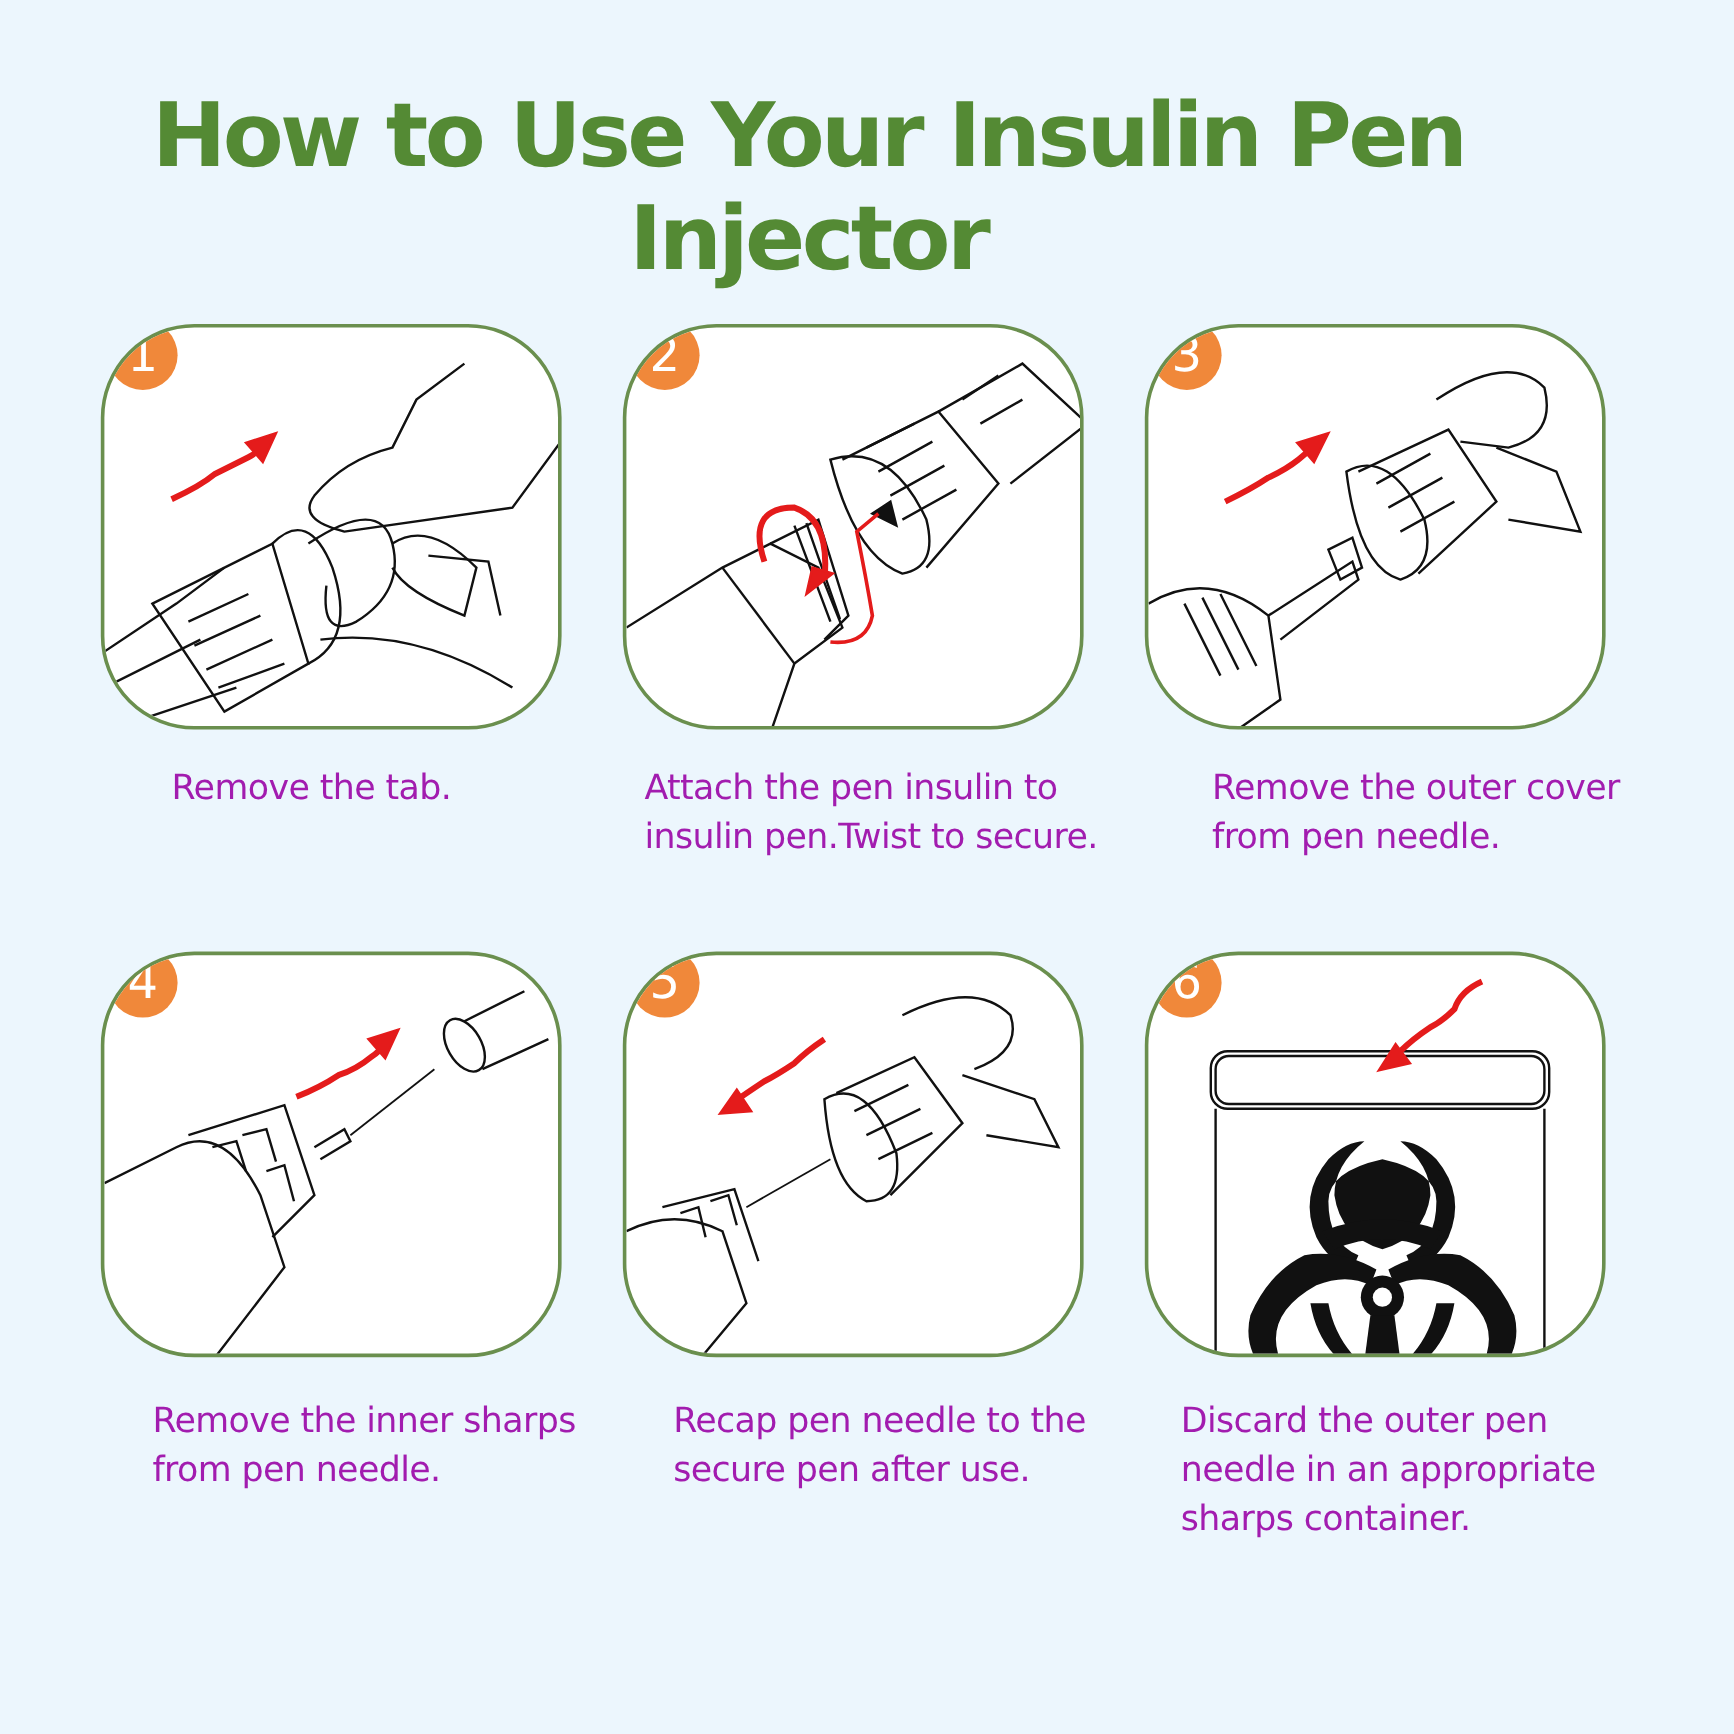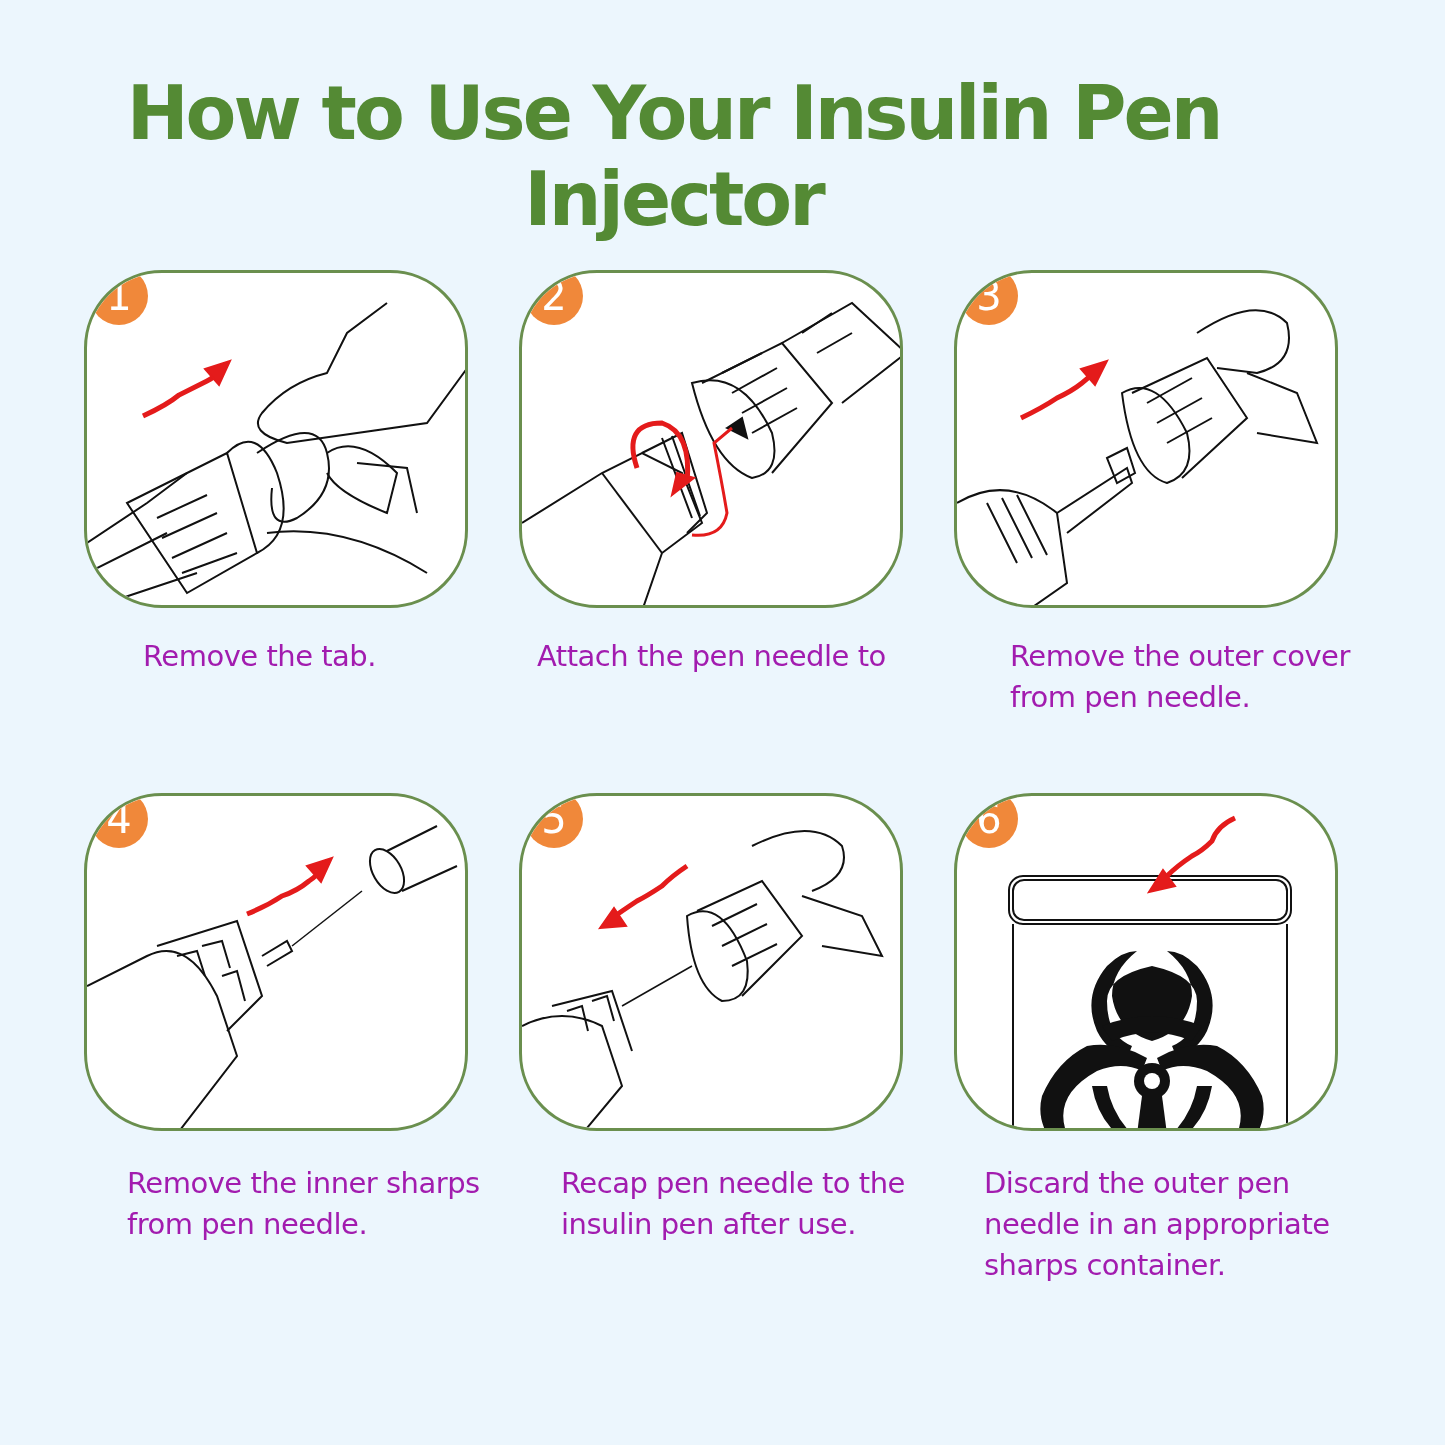--- a/index.html
+++ b/index.html
@@ -105,21 +105,22 @@
     <path d="M64 145 Q85 135 100 125 Q115 118 125 110 Q133 104 140 96" stroke="#e41b1b" stroke-width="5"></path>
     <polygon points="150,88 124,96 138,112" fill="#e41b1b" stroke="#e41b1b"></polygon>
   </svg>
   <div class="badge" style="left:3px; top:-6px;">3</div>
 </div>
 
 <div class="caption" style="left:143px; top:636px;">
   <span>Remove the tab.</span>
 </div>
 <div class="caption" style="left:537px; top:636px;">
-  <span>Attach the pen needle to</span>
+  <span>Attach the pen insulin to</span>
+  <span>insulin pen.Twist to secure.</span>
 </div>
 <div class="caption" style="left:1010px; top:636px;">
   <span>Remove the outer cover</span>
   <span>from pen needle.</span>
 </div>
 
 <div class="card" style="left:84px; top:793px;">
   <svg width="384" height="338" viewBox="0 0 384 338" fill="none" stroke="#111" stroke-width="2">
     <path d="M0 190 L60 160 Q100 140 130 200 L150 260 L90 338"></path>
     <path d="M70 150 L150 125 L175 200 L140 235"></path>
@@ -172,19 +173,19 @@
   </svg>
   <div class="badge" style="left:3px; top:-6px;">6</div>
 </div>
 
 <div class="caption" style="left:127px; top:1163px;">
   <span>Remove the inner sharps</span>
   <span>from pen needle.</span>
 </div>
 <div class="caption" style="left:561px; top:1163px;">
   <span>Recap pen needle to the</span>
-  <span>insulin pen after use.</span>
+  <span>secure pen after use.</span>
 </div>
 <div class="caption" style="left:984px; top:1163px;">
   <span>Discard the outer pen</span>
   <span>needle in an appropriate</span>
   <span>sharps container.</span>
 </div>
 
 </body></html>

